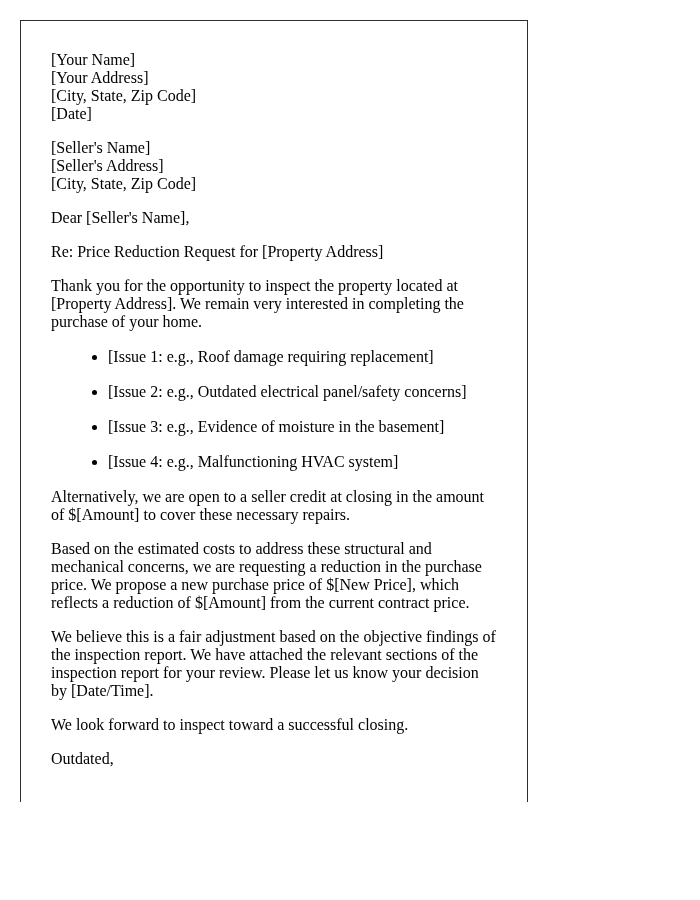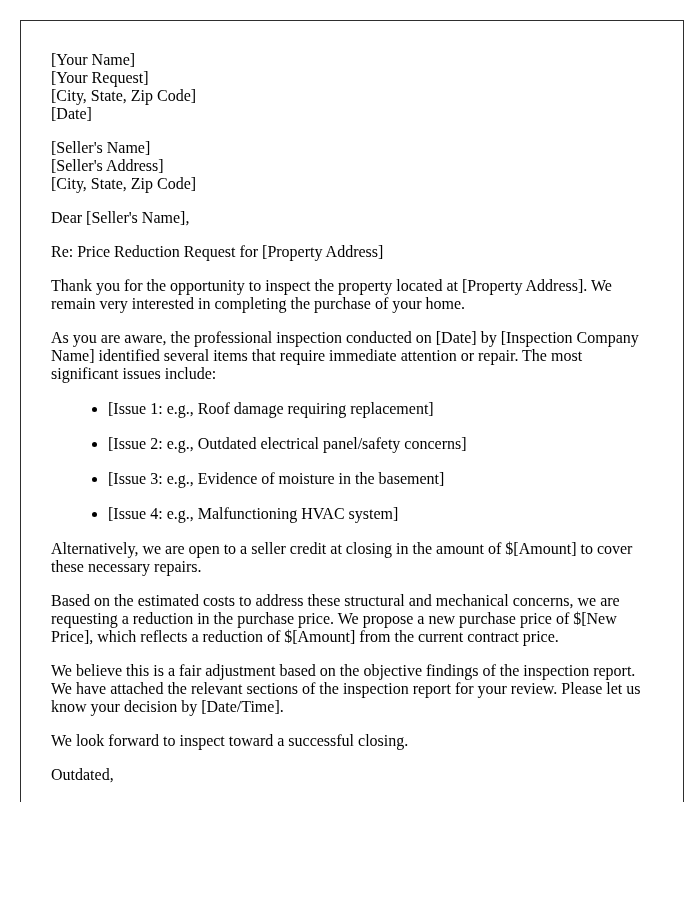--- a/index.html
+++ b/index.html
@@ -14,21 +14,21 @@
     font-family: "Liberation Serif", "DejaVu Serif", serif;
     font-size: 16px;
     line-height: 18px;
     color: #000000;
     overflow: hidden;
   }
   .letter-frame {
     position: absolute;
     left: 20px;
     top: 20px;
-    width: 664px;
+    width: 508px;
     height: 782px;
     box-sizing: border-box;
     border: 1px solid #2e2e2e;
     border-bottom: none;
     padding: 14px 30px 0 30px;
     background: #ffffff;
     overflow: hidden;
   }
   .letter-frame p {
     margin: 16px 0;
@@ -43,38 +43,37 @@
     padding: 0;
   }
 </style>
 </head>
 <body>
 
 <div class="letter-frame">
 
   <p>
     <span>[Your Name]</span><br>
-    <span>[Your Request]</span><br>
+    <span>[Your Address]</span><br>
     <span>[City, State, Zip Code]</span><br>
     <span>[Date]</span>
   </p>
 
   <p>
     <span>[Seller's Name]</span><br>
     <span>[Seller's Address]</span><br>
     <span>[City, State, Zip Code]</span>
   </p>
 
   <p>Dear [Seller's Name],</p>
 
   <p>Re: Price Reduction Request for [Property Address]</p>
 
   <p>Thank you for the opportunity to inspect the property located at [Property Address]. We remain very interested in completing the purchase of your home.</p>
 
-  <p>As you are aware, the professional inspection conducted on [Date] by [Inspection Company Name] identified several items that require immediate attention or repair. The most significant issues include:</p>
 
   <ul>
     <li>[Issue 1: e.g., Roof damage requiring replacement]</li>
     <li>[Issue 2: e.g., Outdated electrical panel/safety concerns]</li>
     <li>[Issue 3: e.g., Evidence of moisture in the basement]</li>
     <li>[Issue 4: e.g., Malfunctioning HVAC system]</li>
   </ul>
 
   <p>Alternatively, we are open to a seller credit at closing in the amount of $[Amount] to cover these necessary repairs.</p>
 

